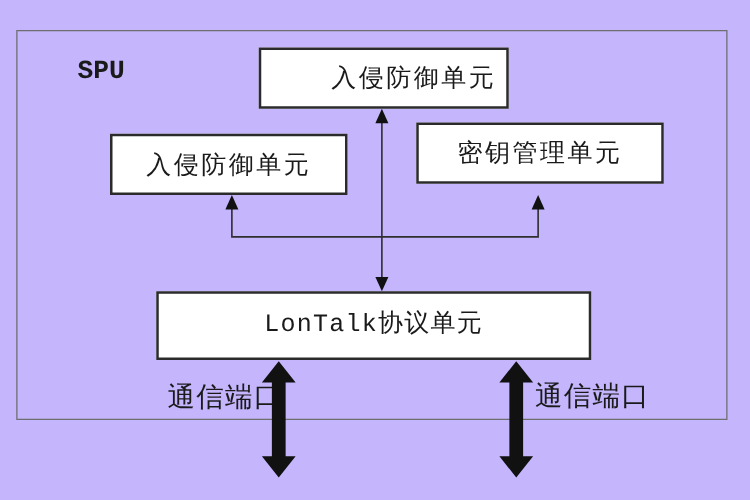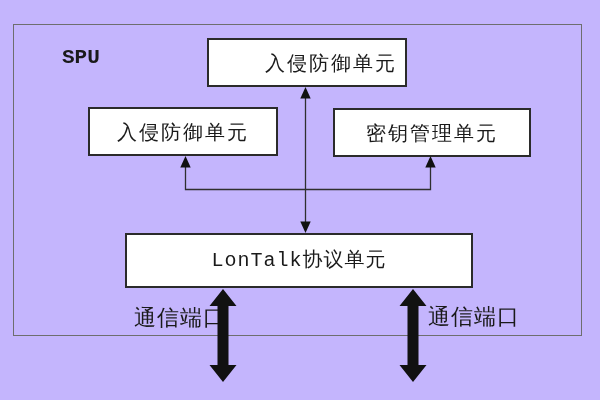--- a/index.html
+++ b/index.html
@@ -48,21 +48,21 @@
     letter-spacing: 2px;
     line-height: 1;
     z-index: 2;
   }
   .unit-box.lontalk {
     font-family: "Liberation Mono", "Liberation Serif", "DejaVu Serif", serif;
     letter-spacing: 1px;
   }
   .box-intrusion { left: 207px; top: 38px;  width: 200px; height: 49px; padding-left: 48px; }
   .box-update    { left: 88px;  top: 107px; width: 190px; height: 49px; }
-  .box-key       { left: 333px; top: 108px; width: 198px; height: 49px; }
+  .box-key       { left: 333px; top: 98px; width: 198px; height: 49px; }
   .box-lontalk   { left: 125px; top: 233px; width: 348px; height: 55px; }
   .connector-layer {
     position: absolute;
     left: 0;
     top: 0;
     width: 600px;
     height: 400px;
     pointer-events: none;
     z-index: 5;
   }

